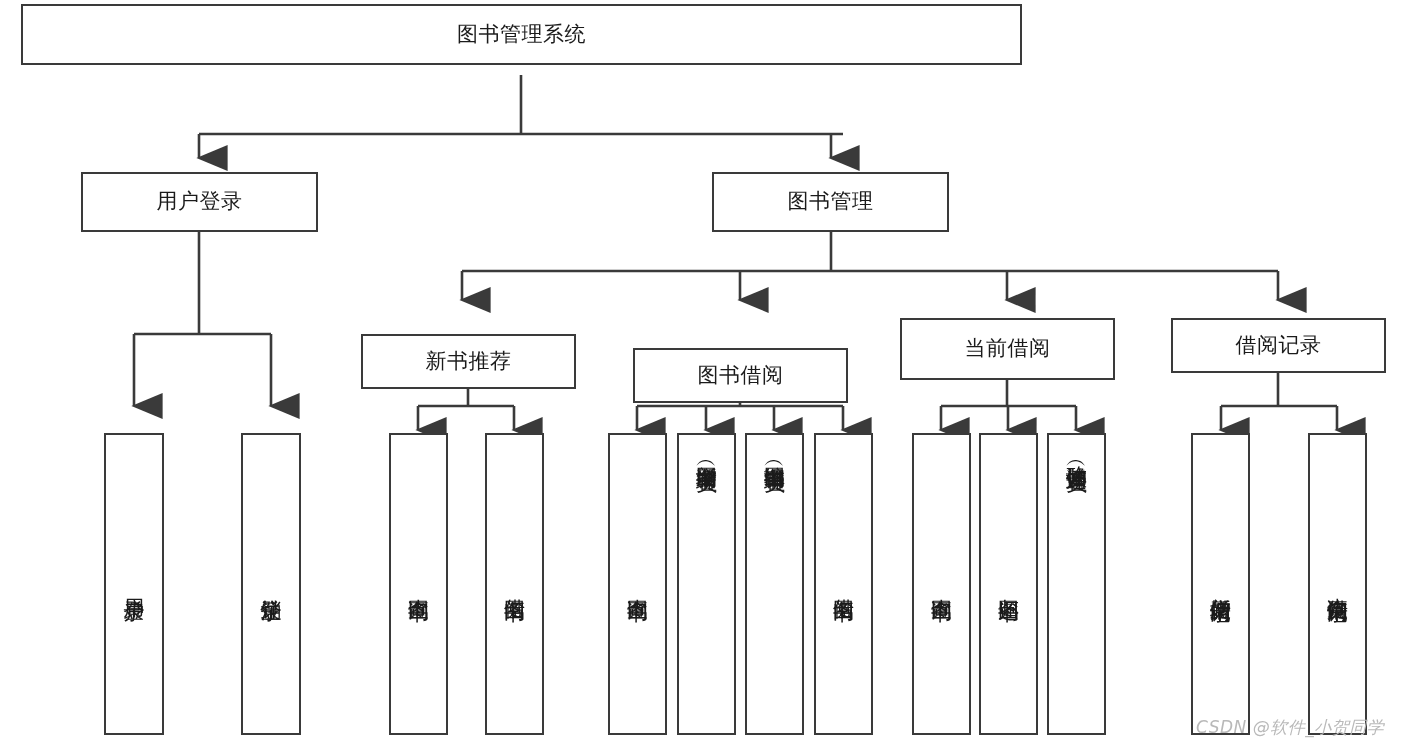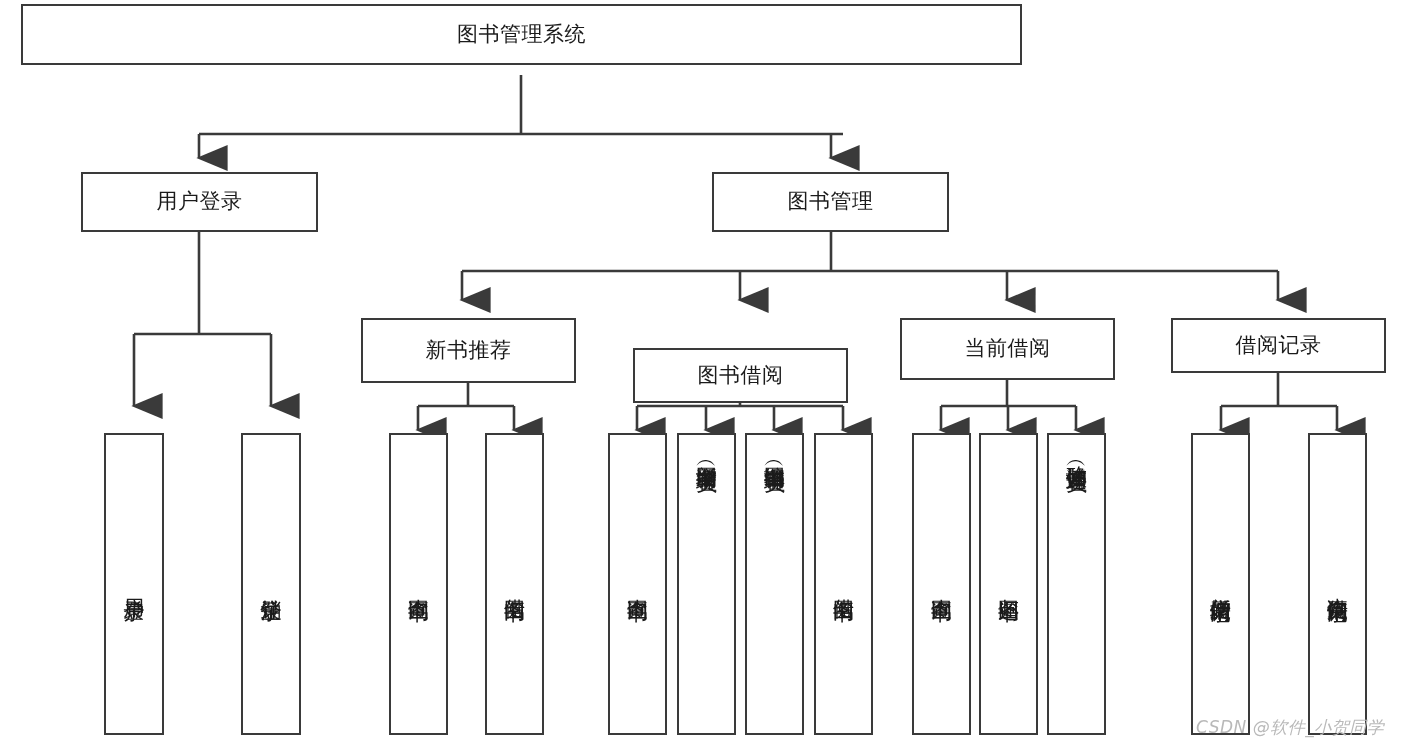--- a/index.html
+++ b/index.html
@@ -129,21 +129,21 @@
   </div>
 
   <div class="node h" style="left:81px; top:172px; width:237px; height:60px;">
     <span class="label">用户登录</span>
   </div>
 
   <div class="node h" style="left:712px; top:172px; width:237px; height:60px;justify-content:center;">
     <span class="label">图书管理</span>
   </div>
 
-  <div class="node h" style="left:361px; top:318px; width:215px; height:65px;">
+  <div class="node h" style="left:361px; top:334px; width:215px; height:55px;">
     <span class="label">新书推荐</span>
   </div>
 
   <div class="node h" style="left:633px; top:328px; width:215px; height:55px;margin-top:20px;">
     <span class="label">图书借阅</span>
   </div>
 
   <div class="node h" style="left:900px; top:318px; width:215px; height:62px;">
     <span class="label">当前借阅</span>
   </div>

